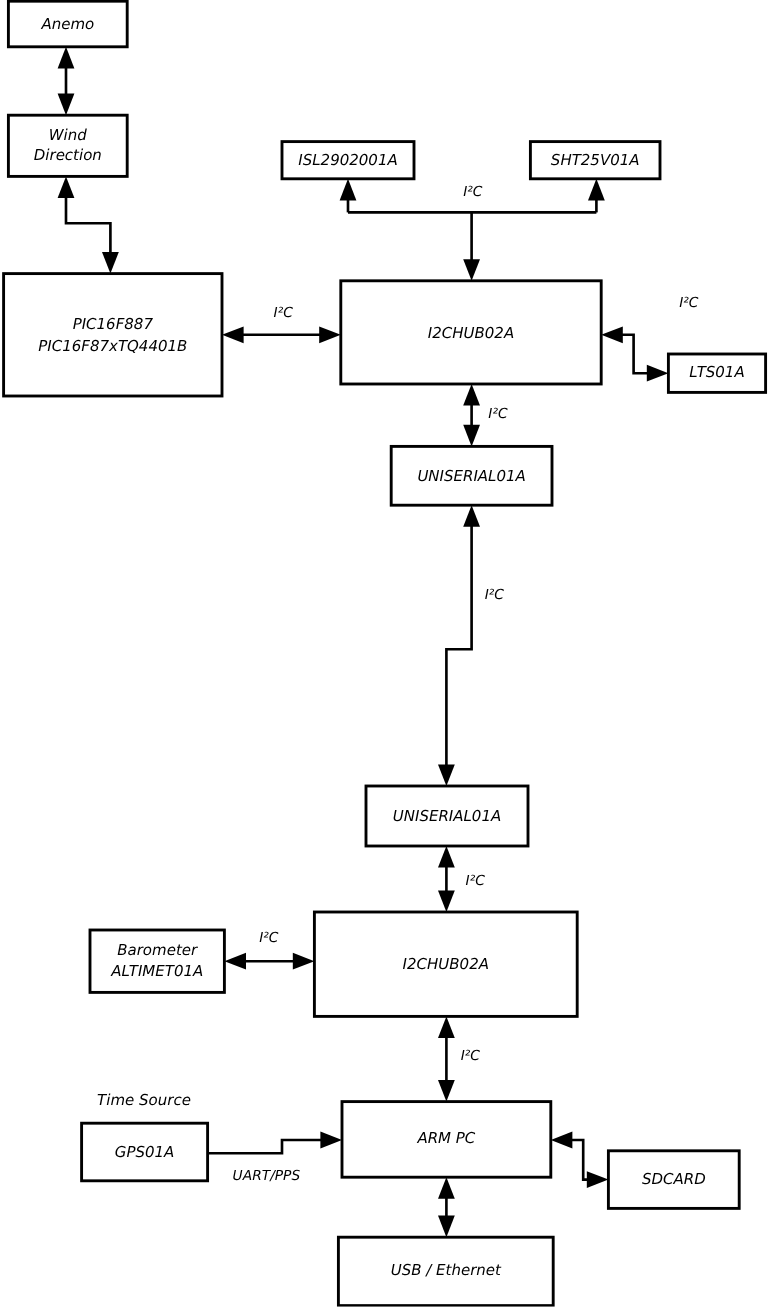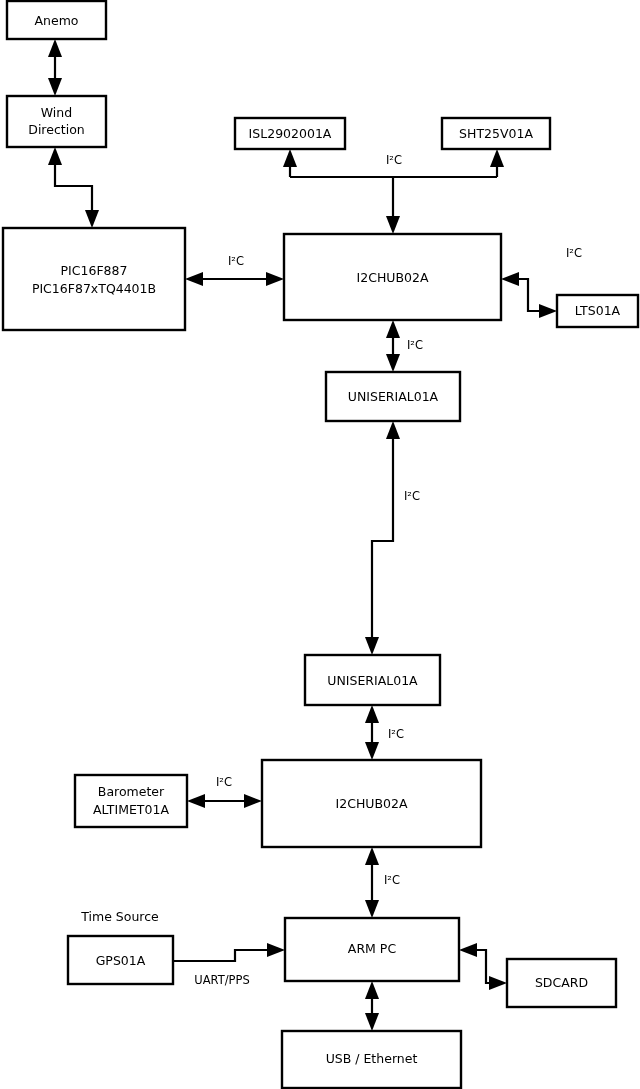--- a/index.html
+++ b/index.html
@@ -10,20 +10,21 @@
   }
   body {
     font-family: "DejaVu Sans", "Liberation Sans", sans-serif;
   }
   #diagram-root {
     position: relative;
     width: 640px;
     height: 1089px;
     background: #ffffff;
     overflow: hidden;
+    font-style: italic;
   }
   svg#diagram-canvas {
     position: absolute;
     top: 0;
     left: 0;
     width: 640px;
     height: 1089px;
     display: block;
   }
   .node-rect {

